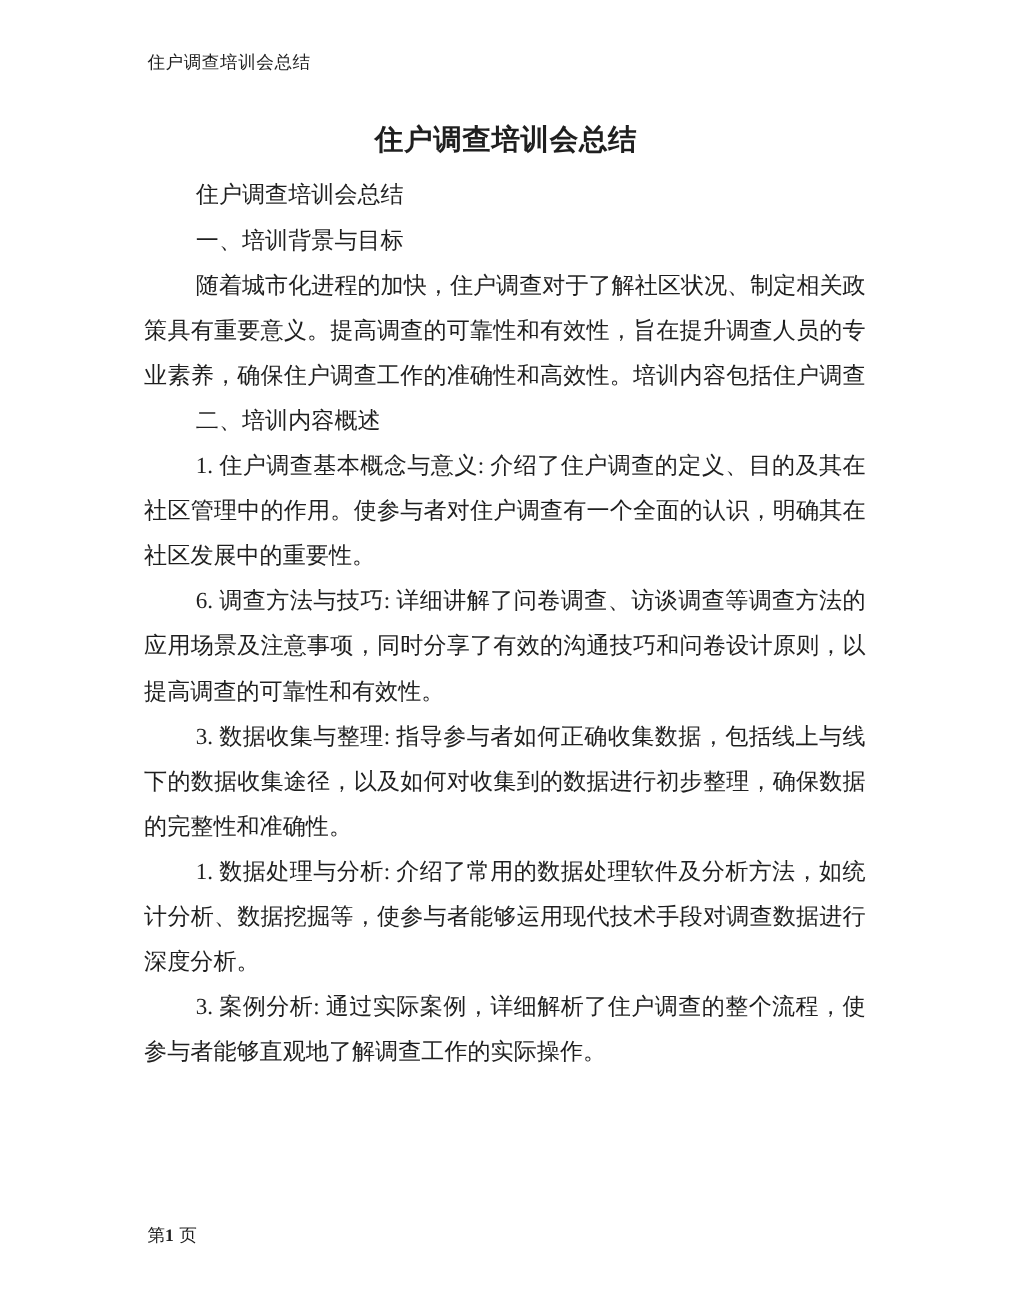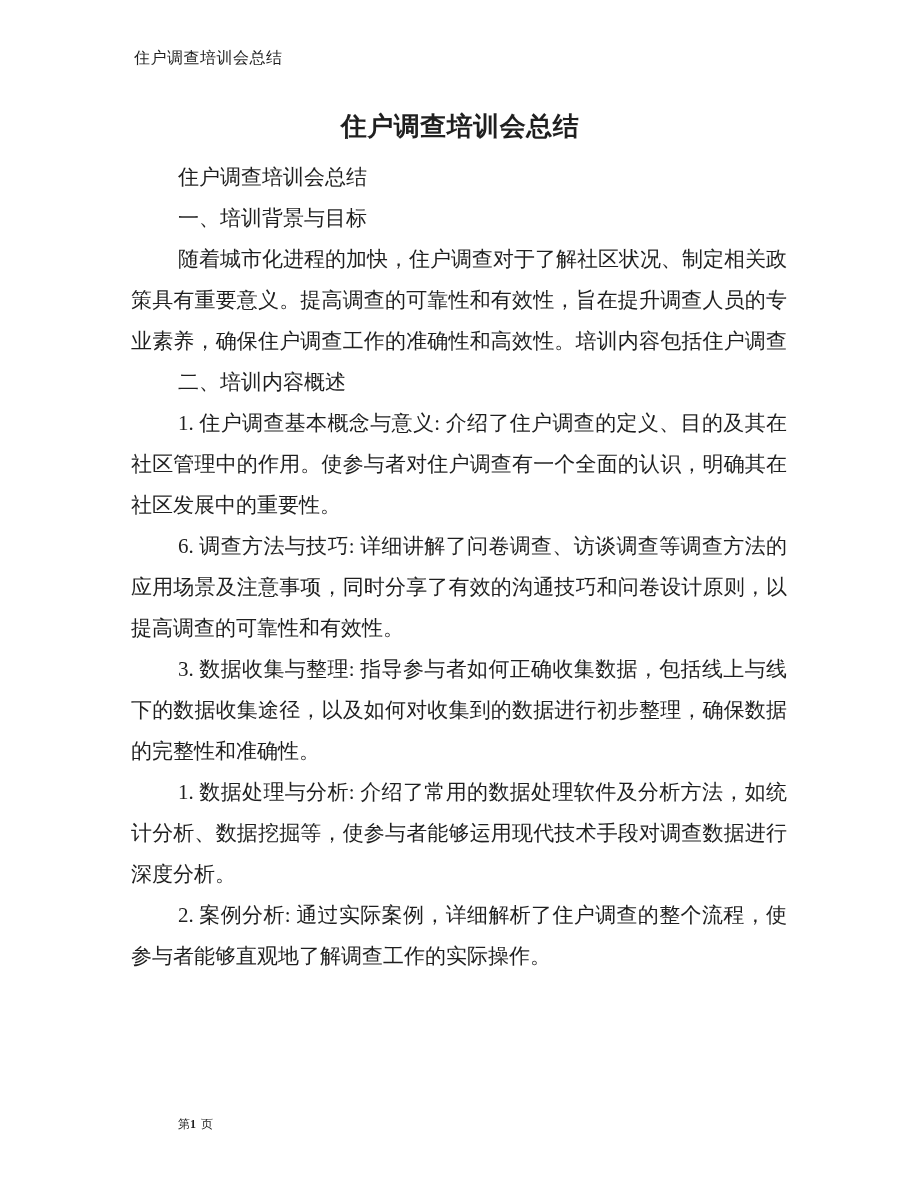--- a/index.html
+++ b/index.html
@@ -50,23 +50,22 @@
   }
   .line.ind { text-indent: 47px; }
   .line.j {
     text-align: justify;
     text-align-last: justify;
   }
   .footer {
     position: absolute;
     left: 134px;
     top: 1112px;
-    font-size: 12px;
+    font-size: 16px;
     line-height: 24px;
-    margin-left: 44px;
   }
   .footer .num {
     font-weight: bold;
     margin-right: 5px;
   }
 </style>
 </head>
 <body>
 
 <div class="page" style="--page-bg: #ffffff; --text-color: #1f1f1f;">
@@ -86,20 +85,20 @@
       <div class="line">社区发展中的重要性。</div>
       <div class="line ind j">6. 调查方法与技巧: 详细讲解了问卷调查、访谈调查等调查方法的</div>
       <div class="line j">应用场景及注意事项，同时分享了有效的沟通技巧和问卷设计原则，以</div>
       <div class="line">提高调查的可靠性和有效性。</div>
       <div class="line ind j">3. 数据收集与整理: 指导参与者如何正确收集数据，包括线上与线</div>
       <div class="line j">下的数据收集途径，以及如何对收集到的数据进行初步整理，确保数据</div>
       <div class="line">的完整性和准确性。</div>
       <div class="line ind j">1. 数据处理与分析: 介绍了常用的数据处理软件及分析方法，如统</div>
       <div class="line j">计分析、数据挖掘等，使参与者能够运用现代技术手段对调查数据进行</div>
       <div class="line">深度分析。</div>
-      <div class="line ind j">2. 案例分析: 通过实际案例，详细解析了住户调查的整个流程，使</div>
+      <div class="line ind j">3. 案例分析: 通过实际案例，详细解析了住户调查的整个流程，使</div>
       <div class="line">参与者能够直观地了解调查工作的实际操作。</div>
     </div>
 
   <div class="footer">
     <span>第</span><span class="num">1</span><span>页</span>
   </div>
 </div>
 
 </body></html>

